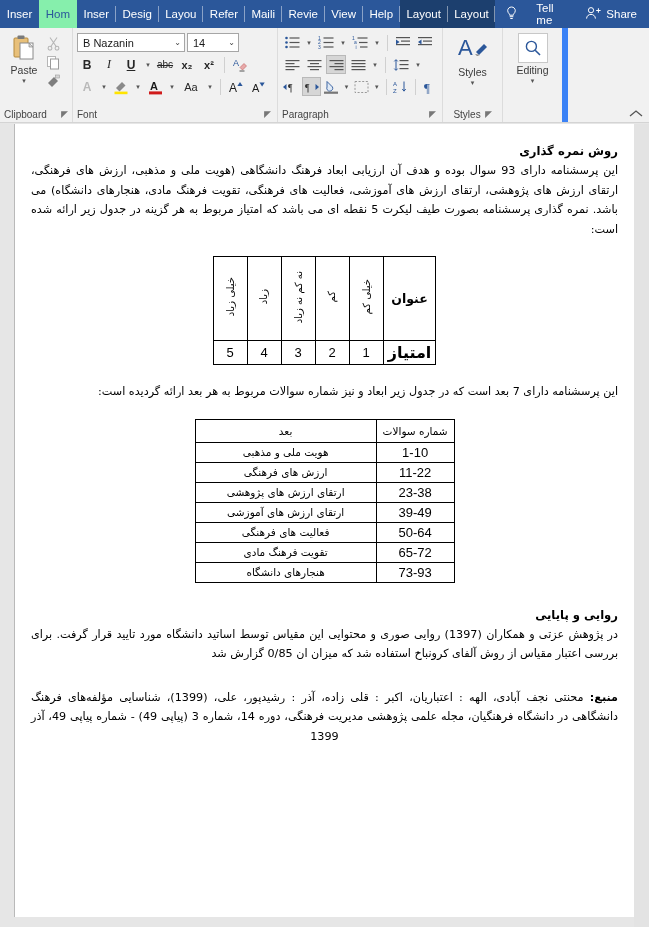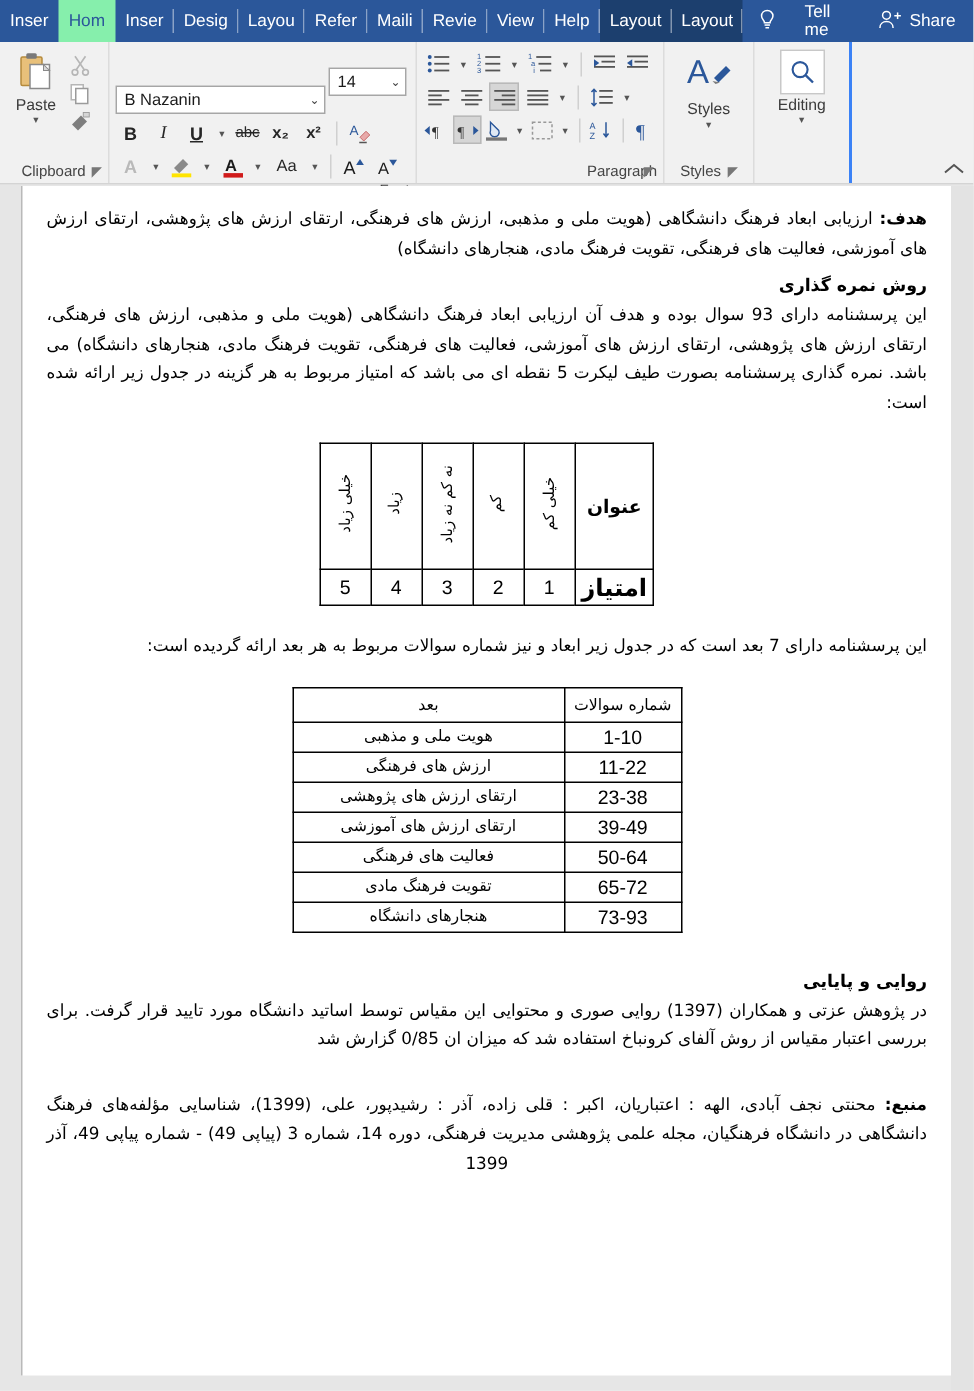--- a/index.html
+++ b/index.html
@@ -62,21 +62,21 @@
     height: 100%;
     position: relative;
     padding: 3px 4px 0 4px;
   }
   .group + .group { border-left: 1px solid #dcdcdc; }
   .group-body { flex: 1; display: flex; align-items: flex-start; }
   .group-label {
     height: 15px; line-height: 15px;
     font-size: 10px; color: #444;
     text-align: center;
-    display: flex; align-items: center; justify-content: flex-end; gap: 4px;
+    display: flex; align-items: center; justify-content: space-between; gap: 4px;
   }
   .dialog-launcher {
     font-size: 9px; color: #777;
     display: inline-block; transform: scaleX(-1);
   }
 
   
   #grp-clipboard { width: 72px; }
   .paste-btn {
     display: flex; flex-direction: column; align-items: center;
@@ -93,21 +93,21 @@
   #grp-font { width: 205px; }
   .font-rows { display: flex; flex-direction: column; gap: 3px; width: 100%; padding-top:2px;}
   .frow { display: flex; align-items: center; gap: 2px; }
   .combo {
     height: 19px; border: 1px solid #a6a6a6; background: #fff;
     display: flex; align-items: center; justify-content: space-between;
     padding: 0 3px 0 5px; font-size: 11px; color: #1a1a1a;
   }
   .combo .cv { white-space: nowrap; overflow: hidden; }
   .combo .cc { font-size: 8px; color: #444; margin-left: 4px; }
-  #font-name-combo { width: 140px; margin-top: 24px; }
+  #font-name-combo { width: 108px; }
   #font-size-combo { width: 52px; }
   .fbtn {
     width: 20px; height: 19px;
     display: flex; align-items: center; justify-content: center;
     font-size: 12px; color: #262626;
   }
   .caret-btn { width: 10px; height: 19px; display: flex; align-items: center; justify-content: center; font-size: 7px; color:#555; }
   .vsep { width: 1px; height: 16px; background: #d0d0d0; margin: 0 3px; }
 
   
@@ -550,21 +550,21 @@
         <span class="big-lbl">Styles</span>
         <span class="tiny-caret">▾</span>
       </div>
     </div>
     <div class="group-label">
       <span>Styles</span>
       <span class="dialog-launcher">◥</span>
     </div>
   </div>
 
-  <div class="group" id="grp-editing" style="border-right:2px solid #3b82f6;">
+  <div class="group" id="grp-editing" style="border-right:6px solid #3b82f6;">
     <div class="group-body" style="justify-content:center;">
       <div class="big-btn">
         <span class="editing-box">
           <svg width="20" height="20" viewBox="0 0 20 20">
               <circle cx="8.4" cy="8.4" r="5" fill="none" stroke="#2b579a" stroke-width="1.4"></circle>
               <path d="M12.2 12.2 L17 17" stroke="#2b579a" stroke-width="1.6"></path>
             </svg>
         </span>
         <span class="big-lbl">Editing</span>
         <span class="tiny-caret">▾</span>
@@ -579,21 +579,20 @@
     <svg width="14" height="9" viewBox="0 0 14 9">
         <path d="M1 7 L7 2 L13 7" fill="none" stroke="#555" stroke-width="1.3"></path>
       </svg>
   </div>
 </div>
 
 <div id="canvas">
   <div id="page">
     <div class="doc">
 
-      <p class="body"><span class="b">هدف:</span><span> ارزیابی ابعاد فرهنگ دانشگاهی (هویت ملی و مذهبی، ارزش های فرهنگی، ارتقای ارزش های پژوهشی، ارتقای ارزش های آموزشی، فعالیت های فرهنگی، تقویت فرهنگ مادی، هنجارهای دانشگاه)</span></p>
 
       <p class="head">روش نمره گذاری</p>
 
       <p class="body">این پرسشنامه دارای 93 سوال بوده و هدف آن ارزیابی ابعاد فرهنگ دانشگاهی (هویت ملی و مذهبی، ارزش های فرهنگی، ارتقای ارزش های پژوهشی، ارتقای ارزش های آموزشی، فعالیت های فرهنگی، تقویت فرهنگ مادی، هنجارهای دانشگاه) می باشد. نمره گذاری پرسشنامه بصورت طیف لیکرت 5 نقطه ای می باشد که امتیاز مربوط به هر گزینه در جدول زیر ارائه شده است:</p>
 
       <div class="gap-md"></div>
 
       <div class="tbl-wrap">
         <table class="doc-tbl" id="likert-table">
           <tbody>

